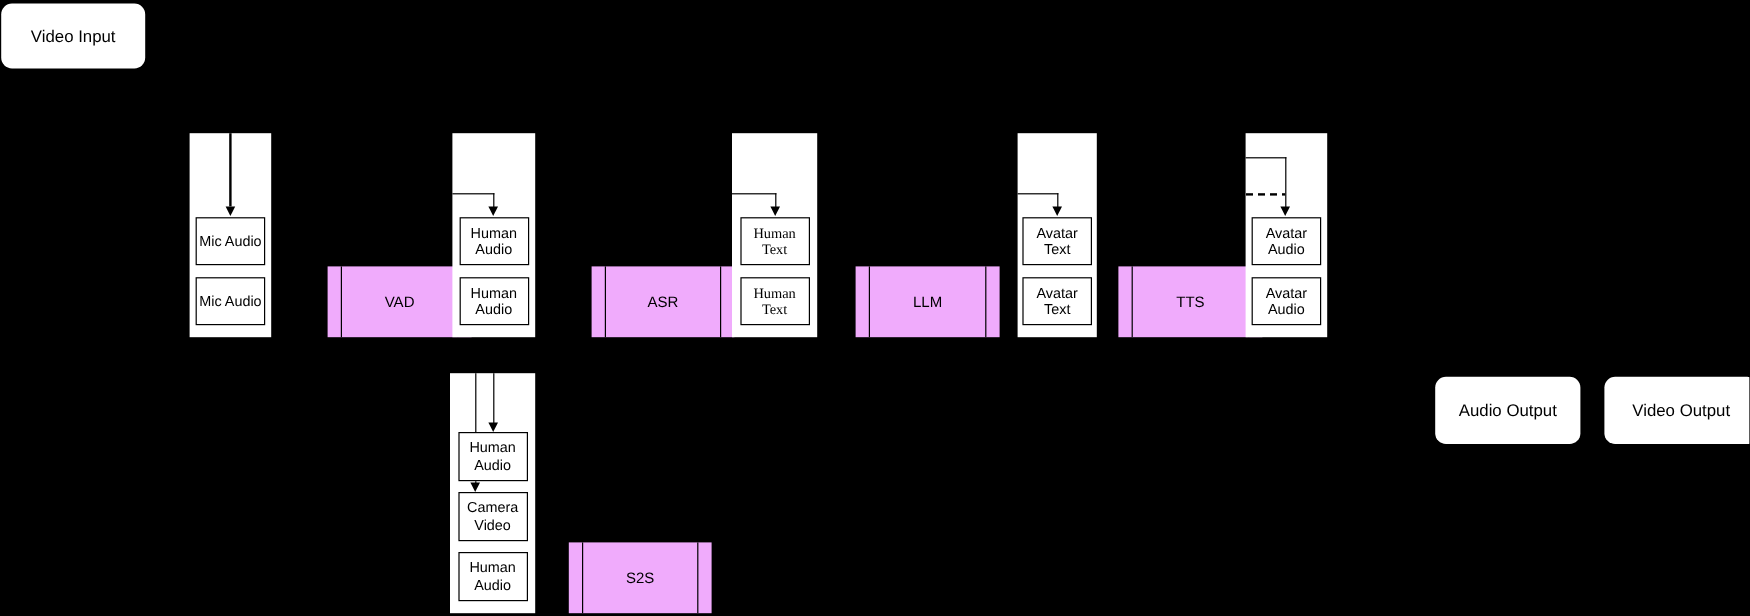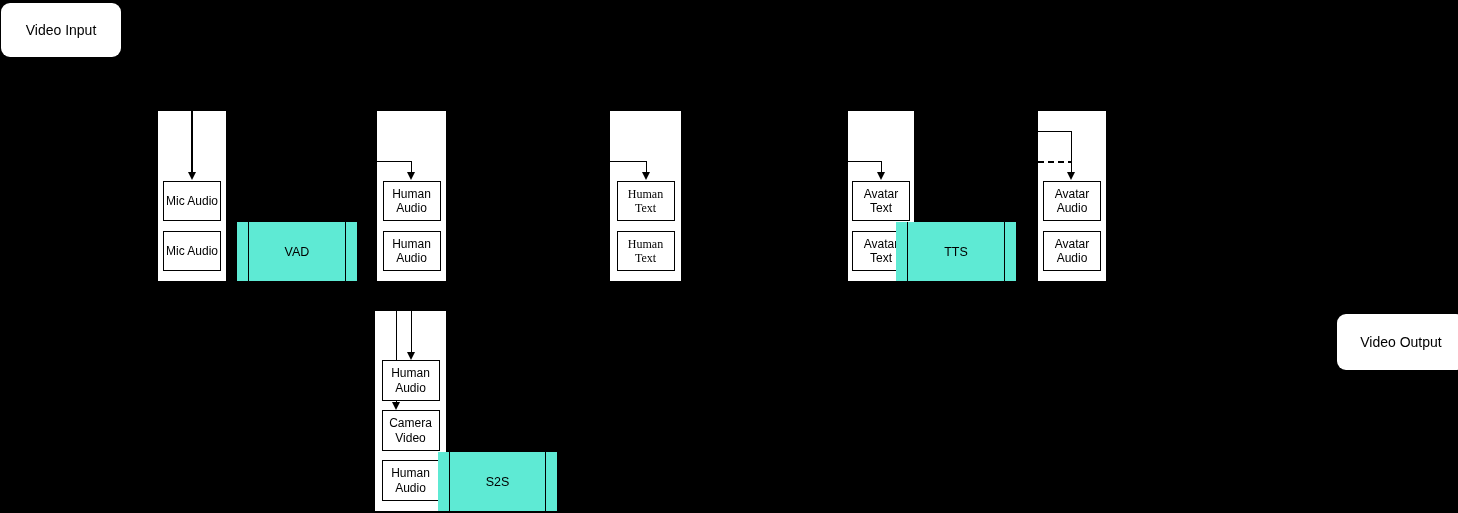--- a/index.html
+++ b/index.html
@@ -17,23 +17,23 @@
   .queue{position:absolute;background:#fff;}
   
   .qitem{
     position:absolute;left:50%;transform:translateX(-50%);
     width:58px;background:#fff;border:1.3px solid #000;box-sizing:border-box;
     display:flex;align-items:center;justify-content:center;
     text-align:center;font-size:12px;line-height:1.18;padding:1px;
   }
   
   .proc{
-    position:absolute;background:#5eead4;
+    position:absolute;background:#f0abfc;
     display:flex;align-items:center;justify-content:center;
-    font-size:12.5px;text-align:center;
+    font-size:12.5px;text-align:center;margin-left:36px;
   }
   .proc .bar{position:absolute;top:0;bottom:0;width:1.3px;background:#000;}
   .proc .bar.l{left:11px;}
   .proc .bar.r{right:11px;}
   
   .vline{position:absolute;width:1.4px;background:#000;}
   .hline{position:absolute;height:1.4px;background:#000;}
   .hline.dashed{
     background:repeating-linear-gradient(90deg,#000 0 6px,transparent 6px 10px);
   }
@@ -64,29 +64,39 @@
   </div>
 
   <div class="queue" style="left:377px;top:111px;width:69px;height:170px;">
     <div class="hline" style="left:0;top:50px;width:35px;"></div>
     <div class="vline" style="left:34px;top:50px;height:12px;"></div>
     <div class="arrow-down" style="left:30px;top:61px;"></div>
     <div class="qitem" style="top:70px;height:40px;">Human Audio</div>
     <div class="qitem" style="top:120px;height:40px;">Human Audio</div>
   </div>
 
+  <div class="proc" style="left:457px;top:222px;width:119px;height:59px;">
+    <div class="bar l"></div>
+    <div class="bar r"></div>
+    <span>ASR</span>
+  </div>
 
   <div class="queue" style="left:610px;top:111px;width:71px;height:170px;font-family:Liberation Serif, serif;">
     <div class="hline" style="left:0;top:50px;width:37px;"></div>
     <div class="vline" style="left:36px;top:50px;height:12px;"></div>
     <div class="arrow-down" style="left:32px;top:61px;"></div>
     <div class="qitem" style="top:70px;height:40px;">Human Text</div>
     <div class="qitem" style="top:120px;height:40px;">Human Text</div>
   </div>
 
+  <div class="proc" style="left:677px;top:222px;width:120px;height:59px;">
+    <div class="bar l"></div>
+    <div class="bar r"></div>
+    <span>LLM</span>
+  </div>
 
   <div class="queue" style="left:848px;top:111px;width:66px;height:170px;">
     <div class="hline" style="left:0;top:50px;width:34px;"></div>
     <div class="vline" style="left:33px;top:50px;height:12px;"></div>
     <div class="arrow-down" style="left:29px;top:61px;"></div>
     <div class="qitem" style="top:70px;height:40px;">Avatar Text</div>
     <div class="qitem" style="top:120px;height:40px;">Avatar Text</div>
   </div>
 
   <div class="proc" style="left:896px;top:222px;width:120px;height:59px;">
@@ -114,15 +124,16 @@
     <div class="qitem" style="top:99px;height:41px;">Camera Video</div>
     <div class="qitem" style="top:149px;height:41px;">Human Audio</div>
   </div>
 
   <div class="proc" style="left:438px;top:452px;width:119px;height:59px;">
     <div class="bar l"></div>
     <div class="bar r"></div>
     <span>S2S</span>
   </div>
 
+  <div class="terminal" style="left:1196px;top:314px;width:121px;height:56px;">Audio Output</div>
   <div class="terminal" style="left:1337px;top:314px;width:128px;height:56px;">Video Output</div>
 
 </div>
 
 </body></html>

